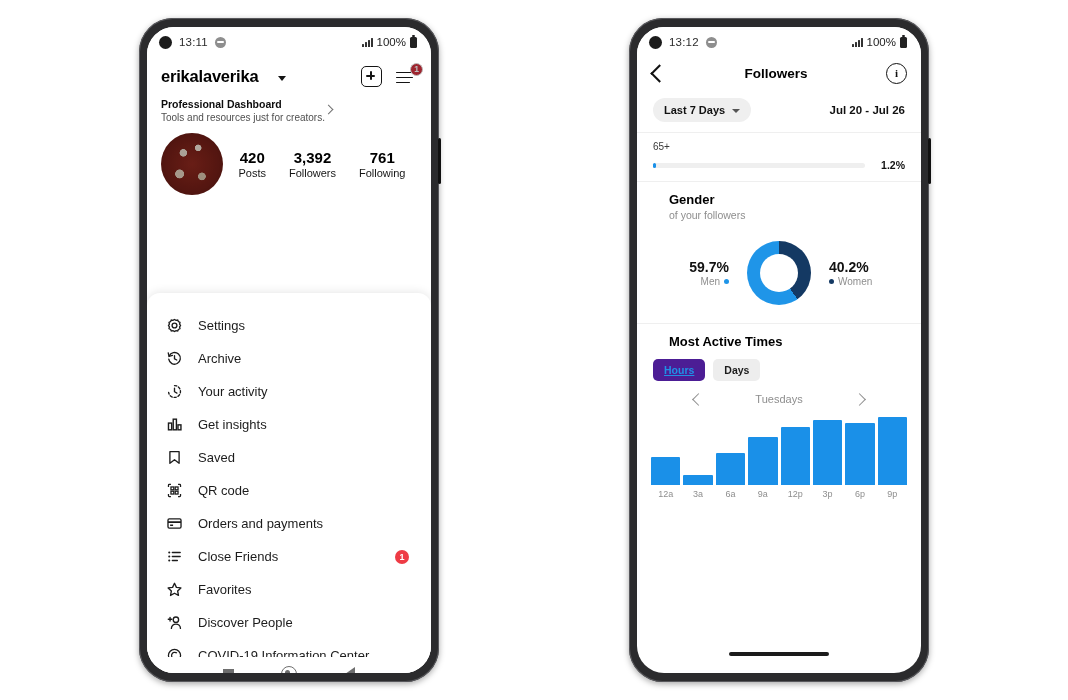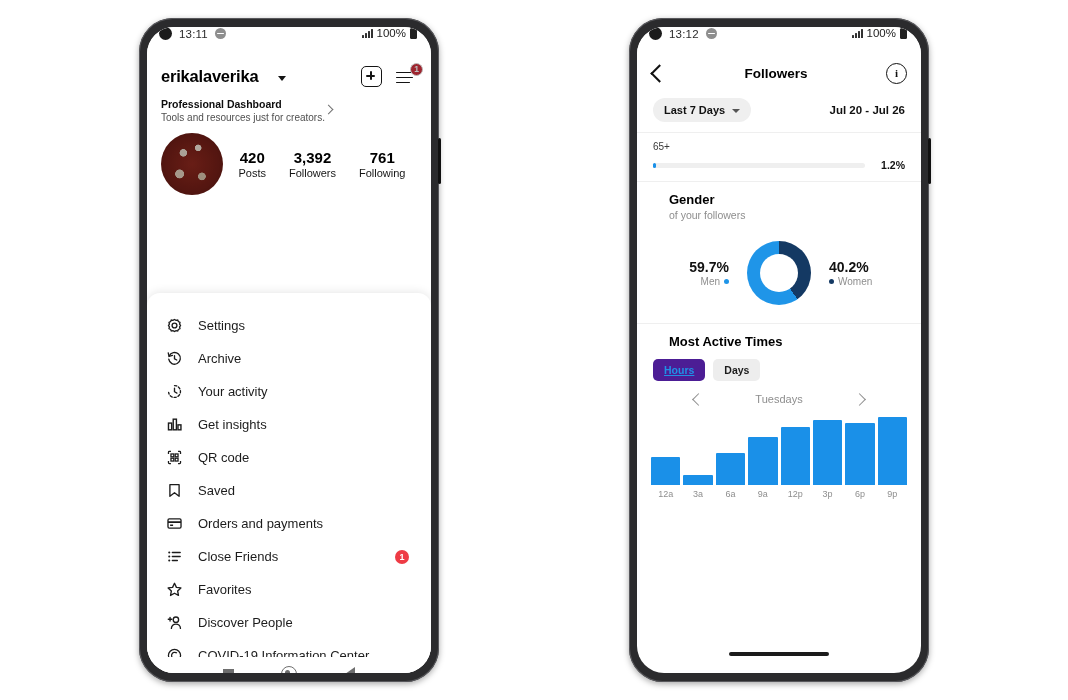--- a/index.html
+++ b/index.html
@@ -46,21 +46,21 @@
     border-radius: 27px;
     overflow: hidden;
   }
   #phone-left  { left: 139px; top: 18px;  width: 300px; height: 664px; }
   #phone-right { left: 629px; top: 18px;  width: 300px; height: 664px; }
 
   
   .status-bar {
     height: 30px;
     display: flex;
-    align-items: flex-start;
+    align-items: center;
     justify-content: space-between;
     padding: 0 14px 0 12px;
     box-sizing: border-box;
     background: #fff;
     position: relative;
     z-index: 6;
   }
   .sb-left { display: flex; align-items: center; gap: 7px; }
   .punch-hole {
     width: 13px; height: 13px; border-radius: 50%;
@@ -435,38 +435,38 @@
                   <rect x="3.5" y="10" width="4.5" height="9.5"></rect>
                   <rect x="10.2" y="4.5" width="4.5" height="15"></rect>
                   <rect x="16.9" y="12.5" width="4.2" height="7"></rect>
                 </svg>
               </span>
               <span class="menu-label">Get insights</span>
             </div>
 
             <div class="menu-item">
               <span class="menu-ico">
+                <svg width="17" height="17" viewBox="0 0 24 24" fill="none" stroke="#1c1c1c" stroke-width="1.9" stroke-linejoin="round">
+                  <path d="M5.5 3.8h13v16.4l-6.5-5-6.5 5z"></path>
+                </svg>
+              </span>
+              <span class="menu-label">Saved</span>
+            </div>
+
+            <div class="menu-item">
+              <span class="menu-ico">
                 <svg width="17" height="17" viewBox="0 0 24 24" fill="none" stroke="#1c1c1c" stroke-width="1.8">
                   <path d="M3.5 7V4.6A1.1 1.1 0 0 1 4.6 3.5H7M17 3.5h2.4A1.1 1.1 0 0 1 20.5 4.6V7M20.5 17v2.4a1.1 1.1 0 0 1-1.1 1.1H17M7 20.5H4.6a1.1 1.1 0 0 1-1.1-1.1V17"></path>
                   <rect x="7" y="7" width="4" height="4"></rect>
                   <rect x="13" y="7" width="4" height="4"></rect>
                   <rect x="7" y="13" width="4" height="4"></rect>
                   <rect x="13" y="13" width="4" height="4"></rect>
                 </svg>
               </span>
               <span class="menu-label">QR code</span>
-            </div>
-
-            <div class="menu-item">
-              <span class="menu-ico">
-                <svg width="17" height="17" viewBox="0 0 24 24" fill="none" stroke="#1c1c1c" stroke-width="1.9" stroke-linejoin="round">
-                  <path d="M5.5 3.8h13v16.4l-6.5-5-6.5 5z"></path>
-                </svg>
-              </span>
-              <span class="menu-label">Saved</span>
             </div>
 
             <div class="menu-item">
               <span class="menu-ico">
                 <svg width="17" height="17" viewBox="0 0 24 24" fill="none" stroke="#1c1c1c" stroke-width="1.9">
                   <rect x="2.8" y="5.5" width="18.4" height="13" rx="1.8"></rect>
                   <line x1="2.8" y1="10" x2="21.2" y2="10" stroke-width="2.6"></line>
                   <line x1="5.8" y1="14.5" x2="10" y2="14.5" stroke-width="2"></line>
                 </svg>
               </span>

